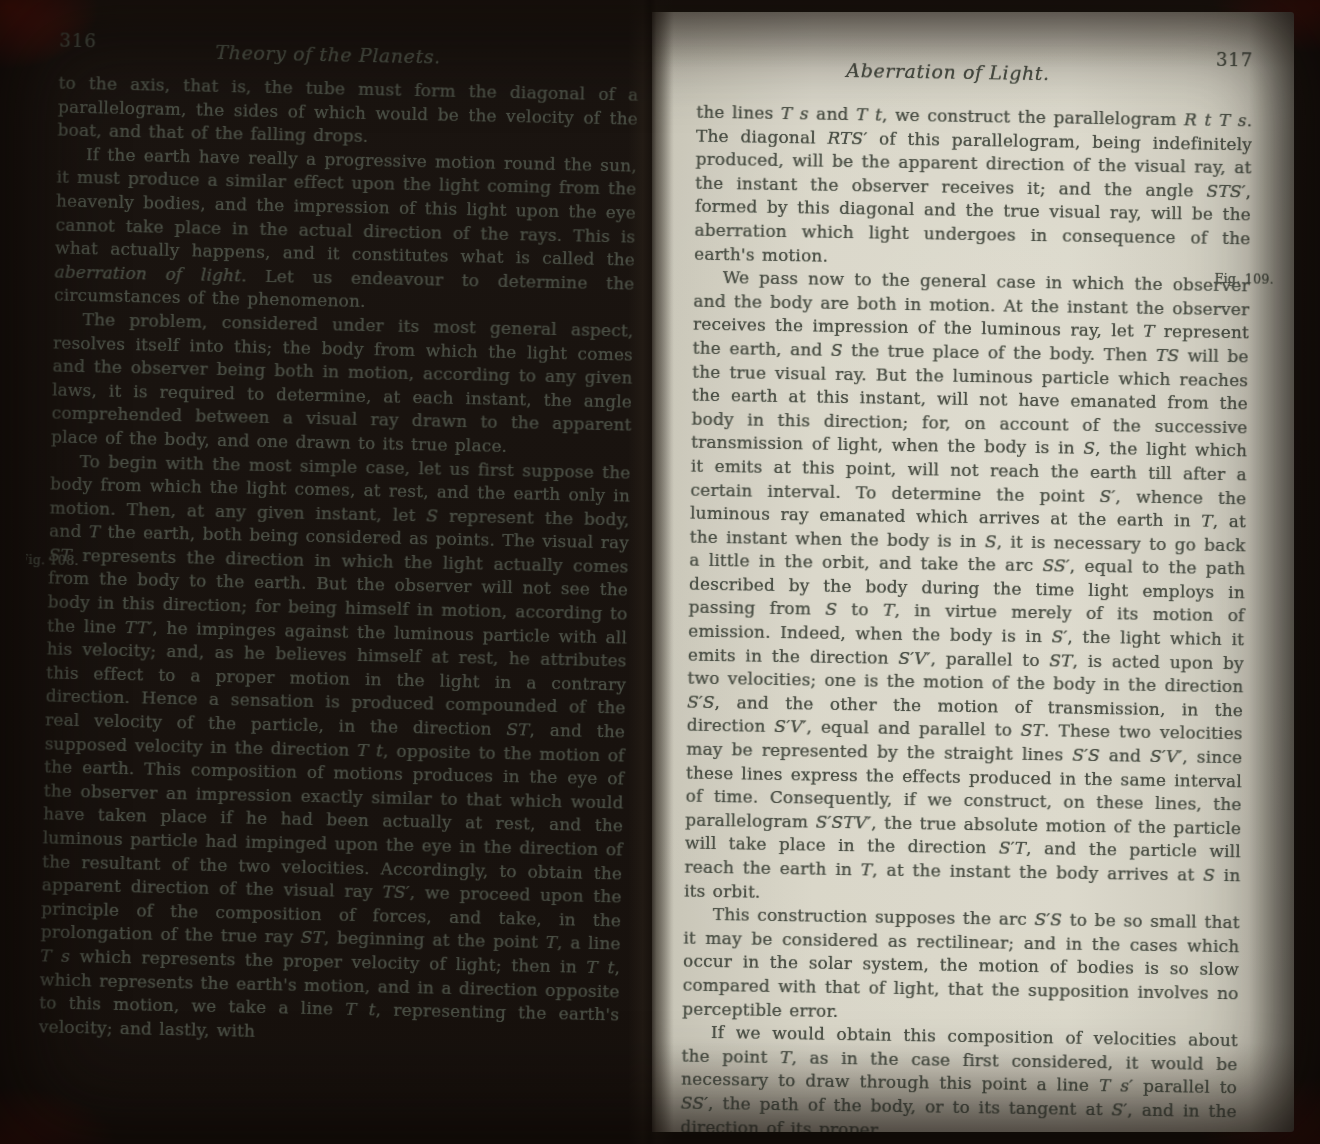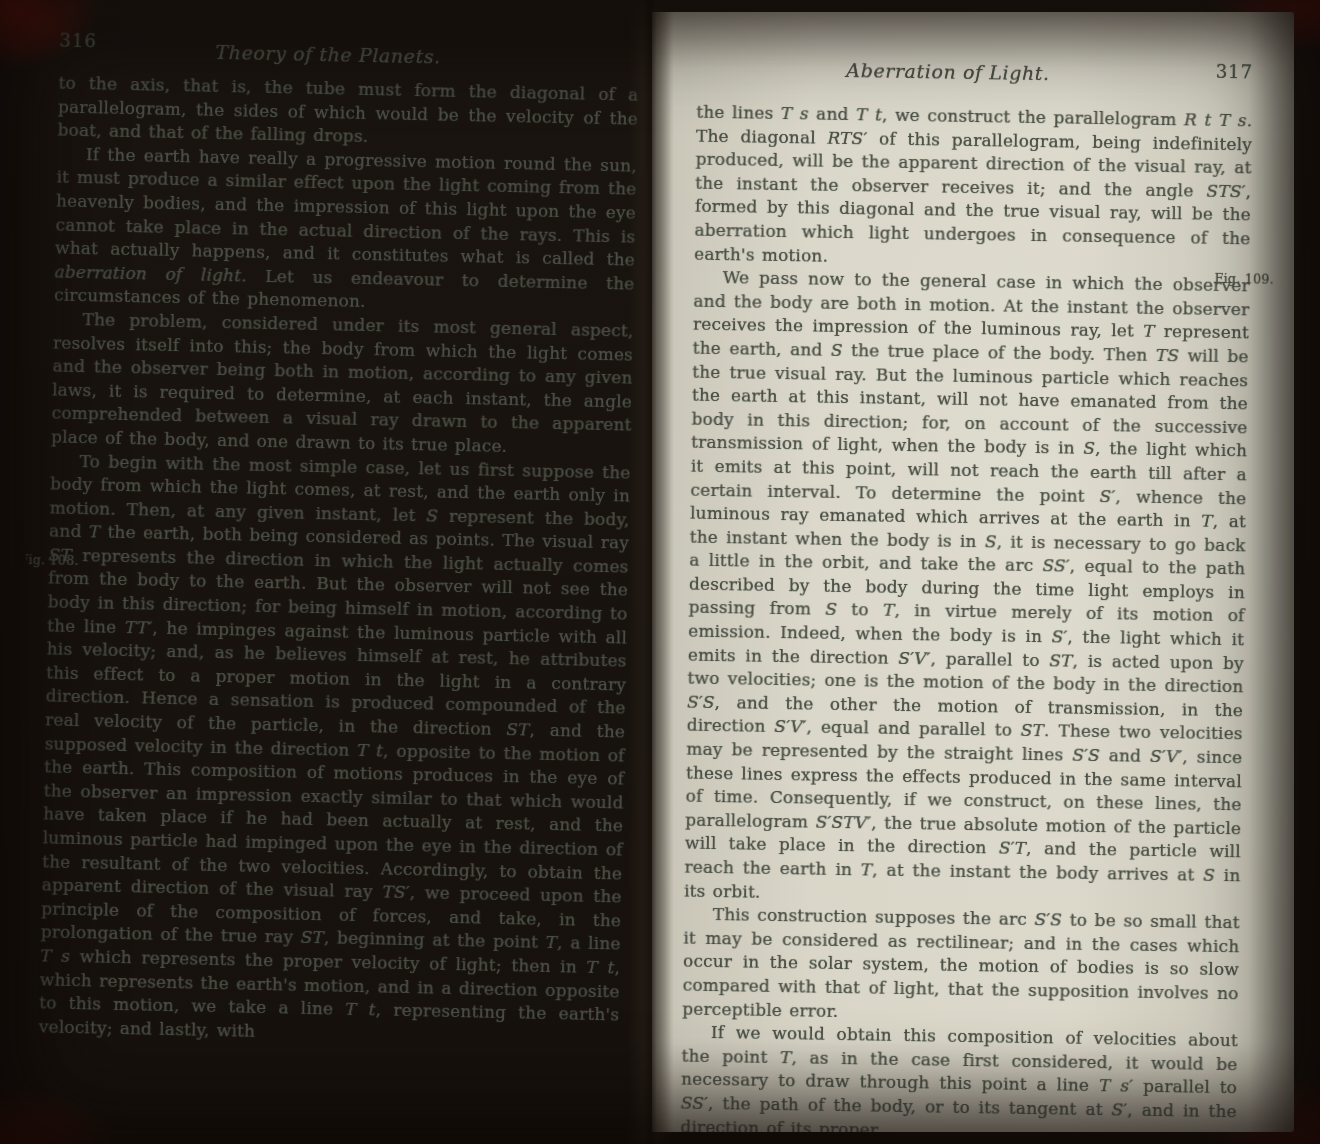--- a/index.html
+++ b/index.html
@@ -64,21 +64,21 @@
   .ink{
     color:#4a4f45;
     text-shadow:0 0 .7px rgba(74,79,69,.9);
     filter:blur(.3px);
   }
   .pagenum{
     position:absolute;
     font-size:18px;letter-spacing:1px;
   }
   .pagenum-left{left:34px;top:18px;}
-  .pagenum-right{right:40px;top:46px;}
+  .pagenum-right{right:40px;top:34px;}
   .running-head{
     position:absolute;
     width:100%;text-align:center;
     font-style:italic;font-size:19px;letter-spacing:.6px;
   }
   .running-head-left{top:26px;left:-6px;}
   .running-head-right{top:50px;left:-24px;}
   .textcol{
     position:absolute;
     text-align:justify;

